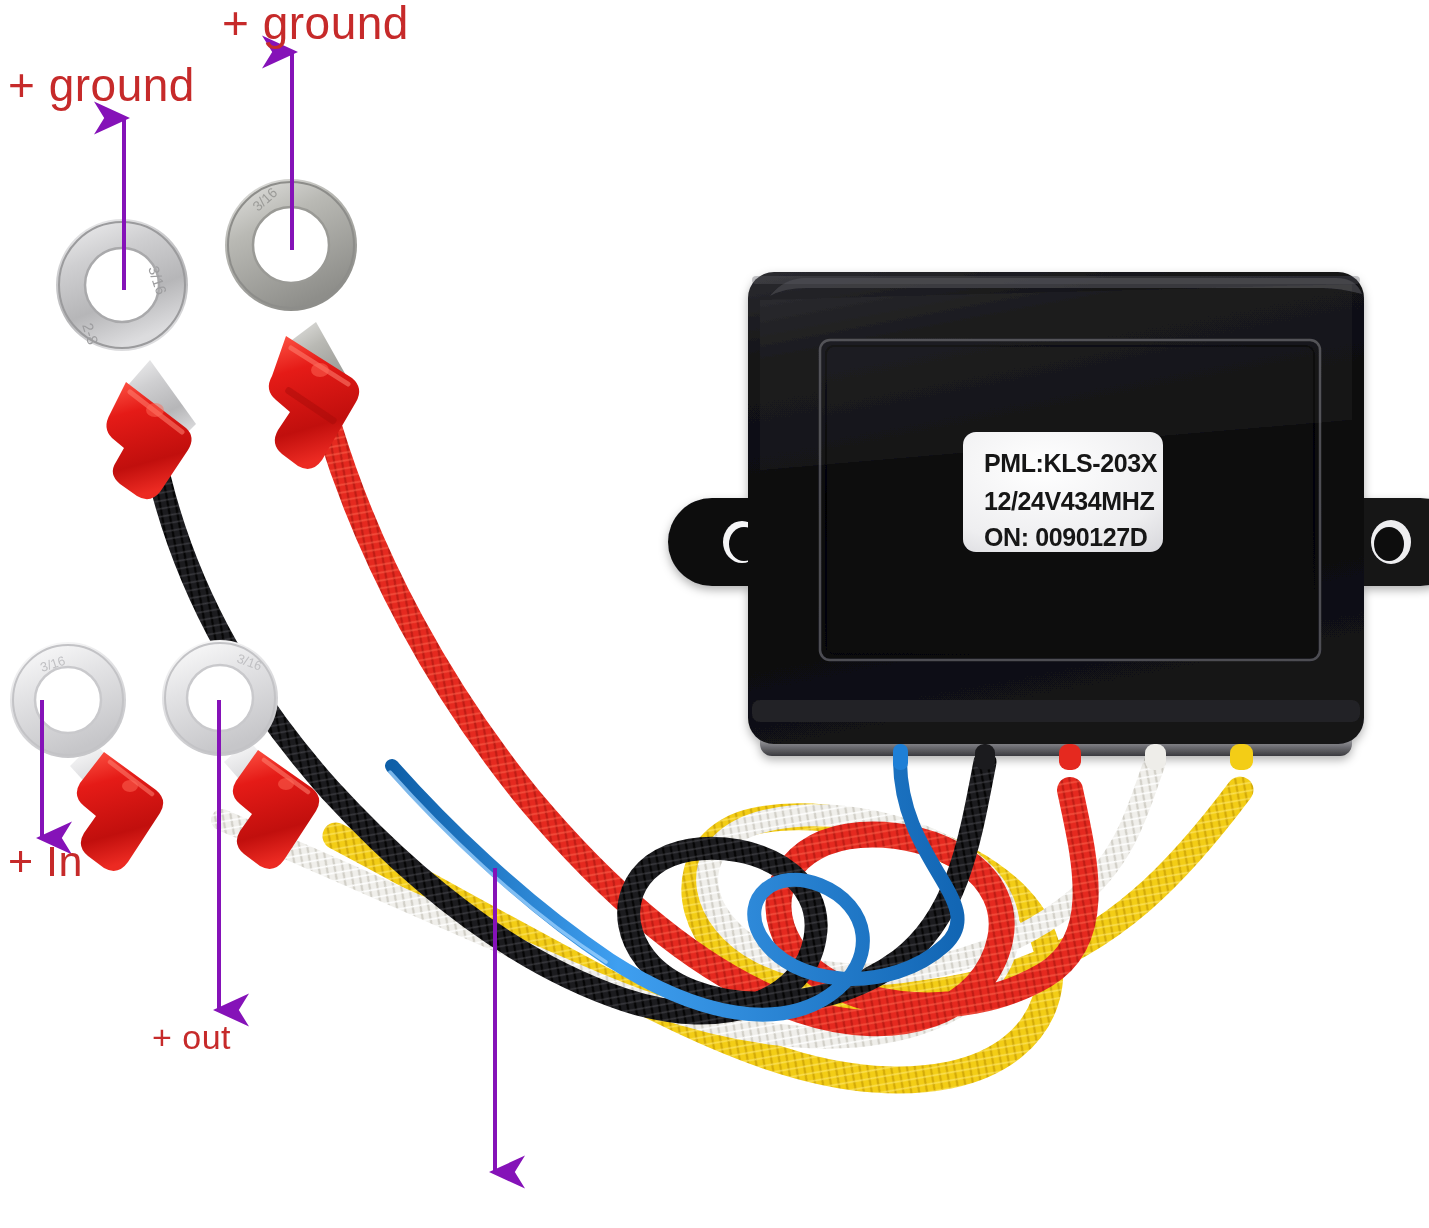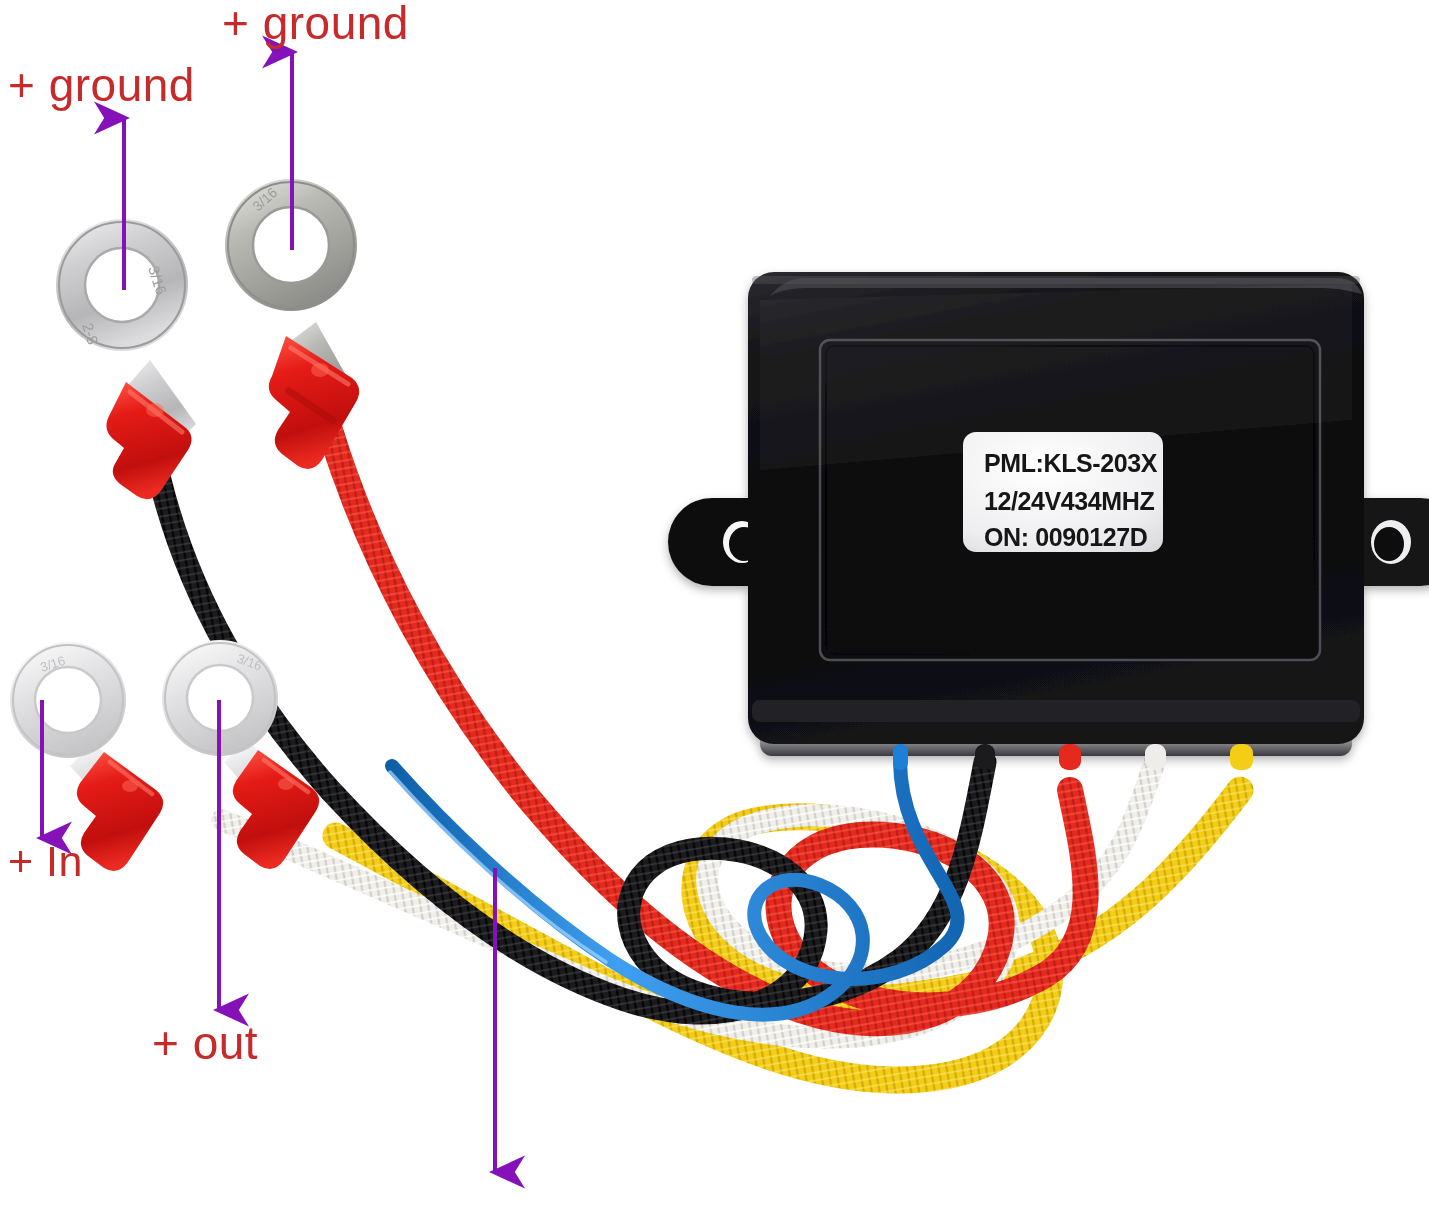--- a/index.html
+++ b/index.html
@@ -31,21 +31,21 @@
     color: #c62a2a;
     font-family: "Liberation Sans", sans-serif;
     font-weight: 400;
     white-space: nowrap;
     line-height: 1;
     letter-spacing: 0.5px;
   }
   .anno-ground { left: 8px;  top: 62px;  font-size: 46px; }
   .anno-power  { left: 222px; top: 0px;  font-size: 46px; }
   .anno-in     { left: 8px;  top: 840px; font-size: 43px; }
-  .anno-out    { left: 152px; top: 1020px; font-size: 46px; }
+  .anno-out    { left: 152px; top: 1020px; font-size: 34px; }
   .anno-antenna{ left: 360px; top: 1178px; font-size: 46px; }
 </style>
 </head>
 <body>
 
 <div id="stage">
 
   <svg id="photo" viewBox="0 0 1429 1228">
     <defs>
 

